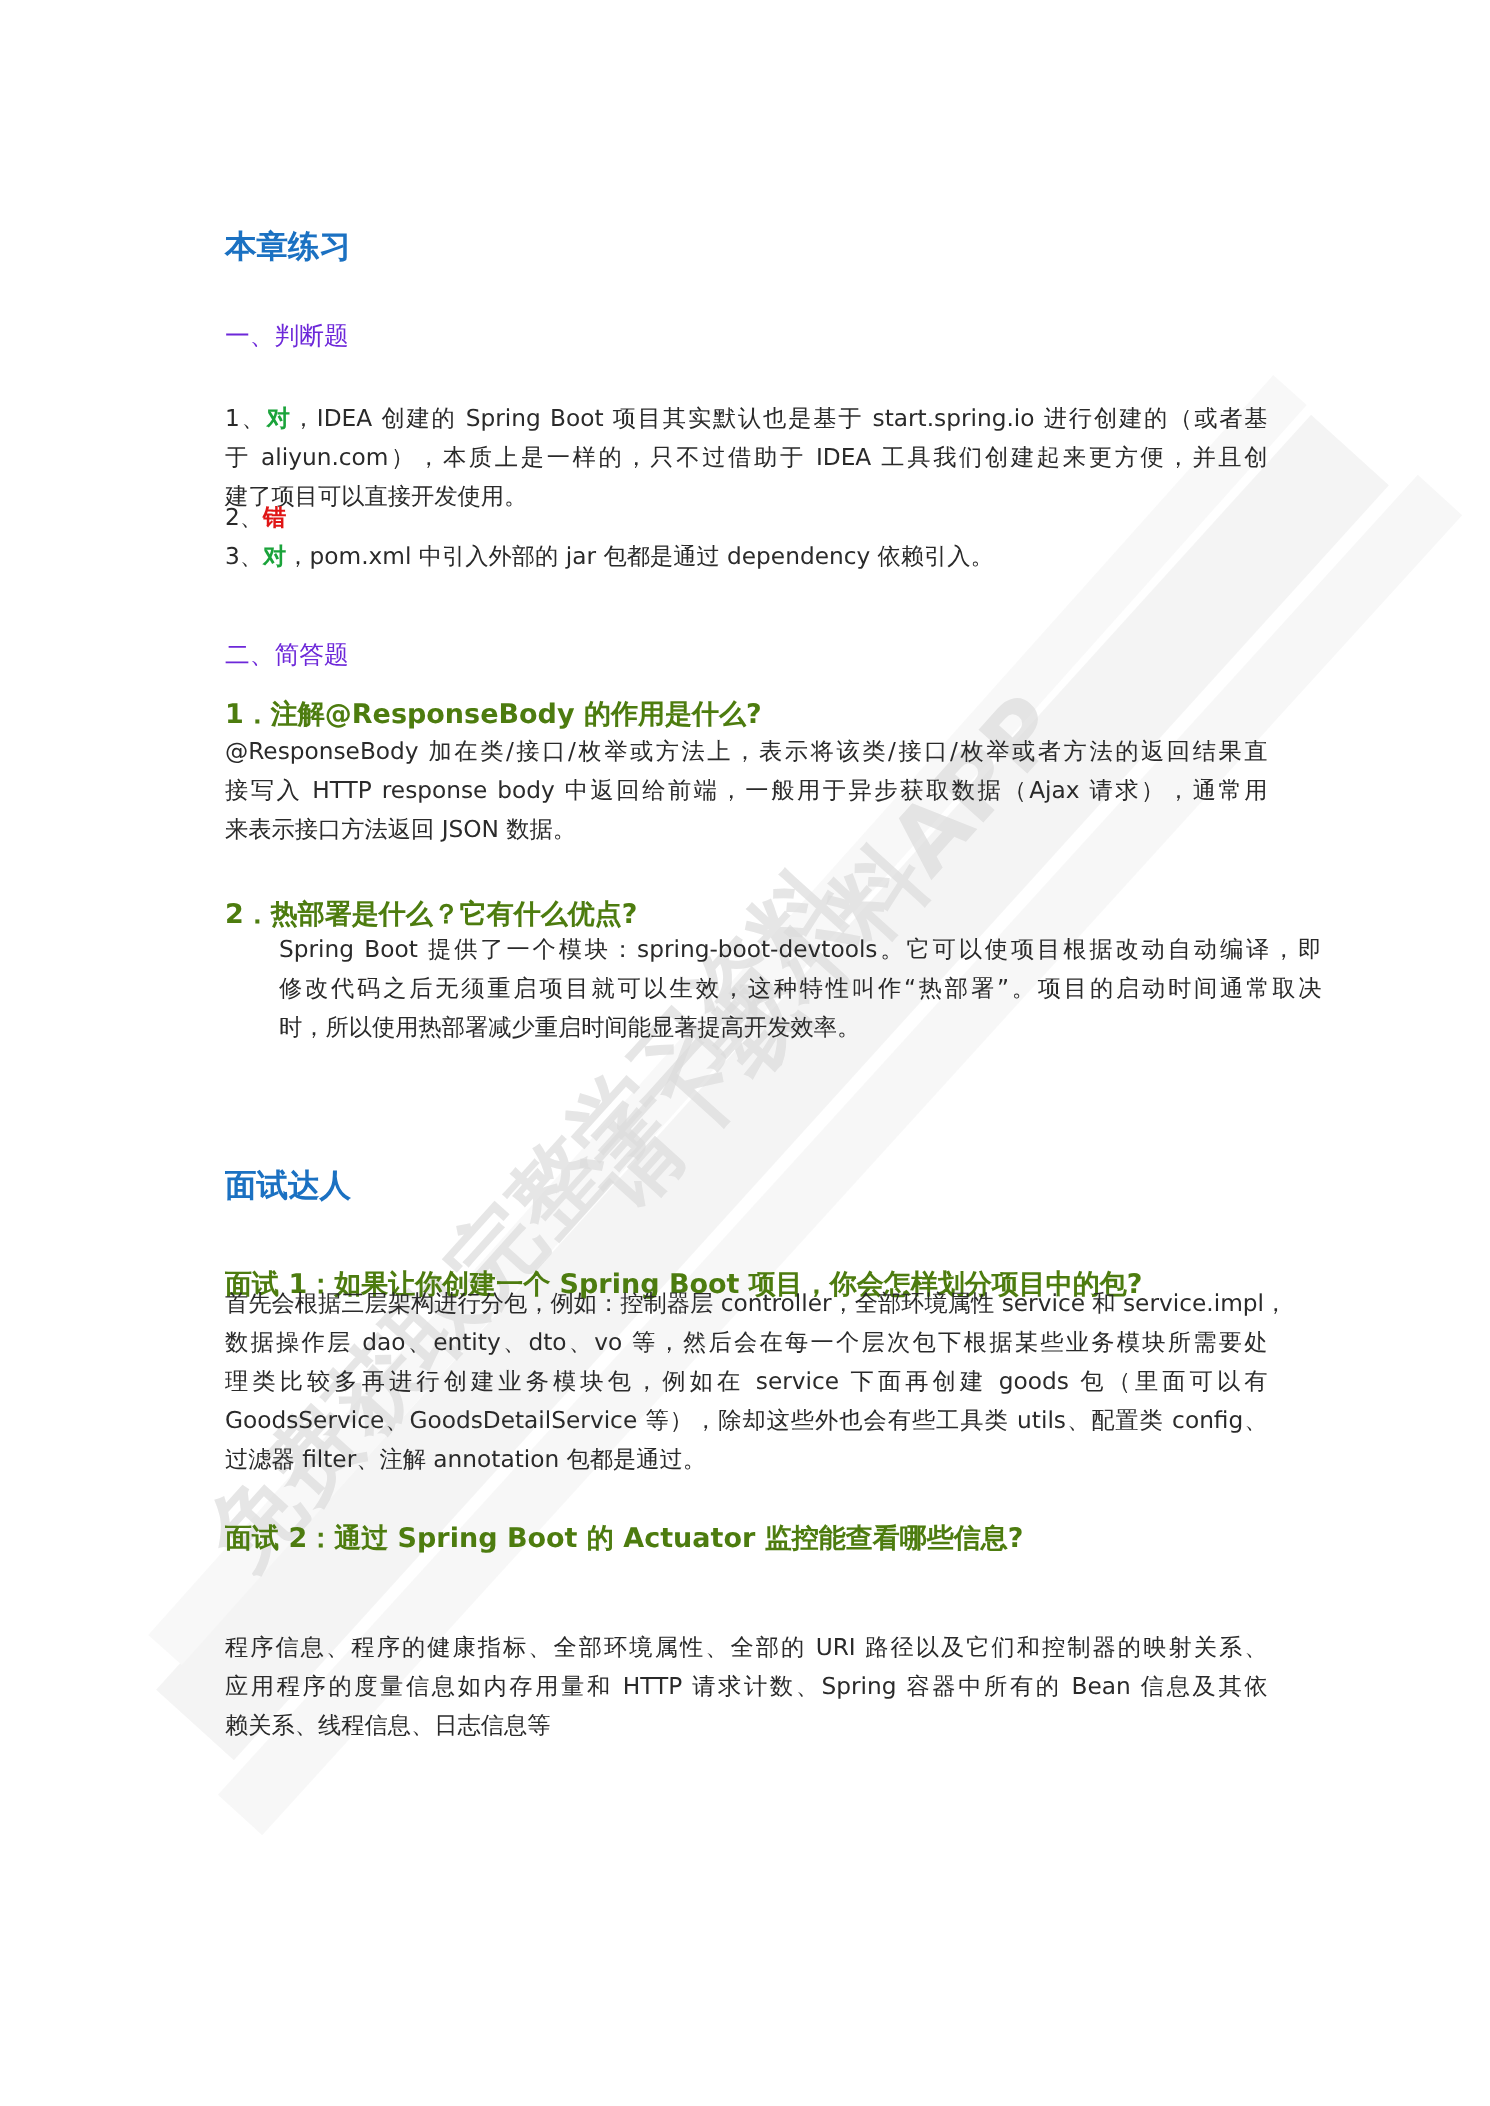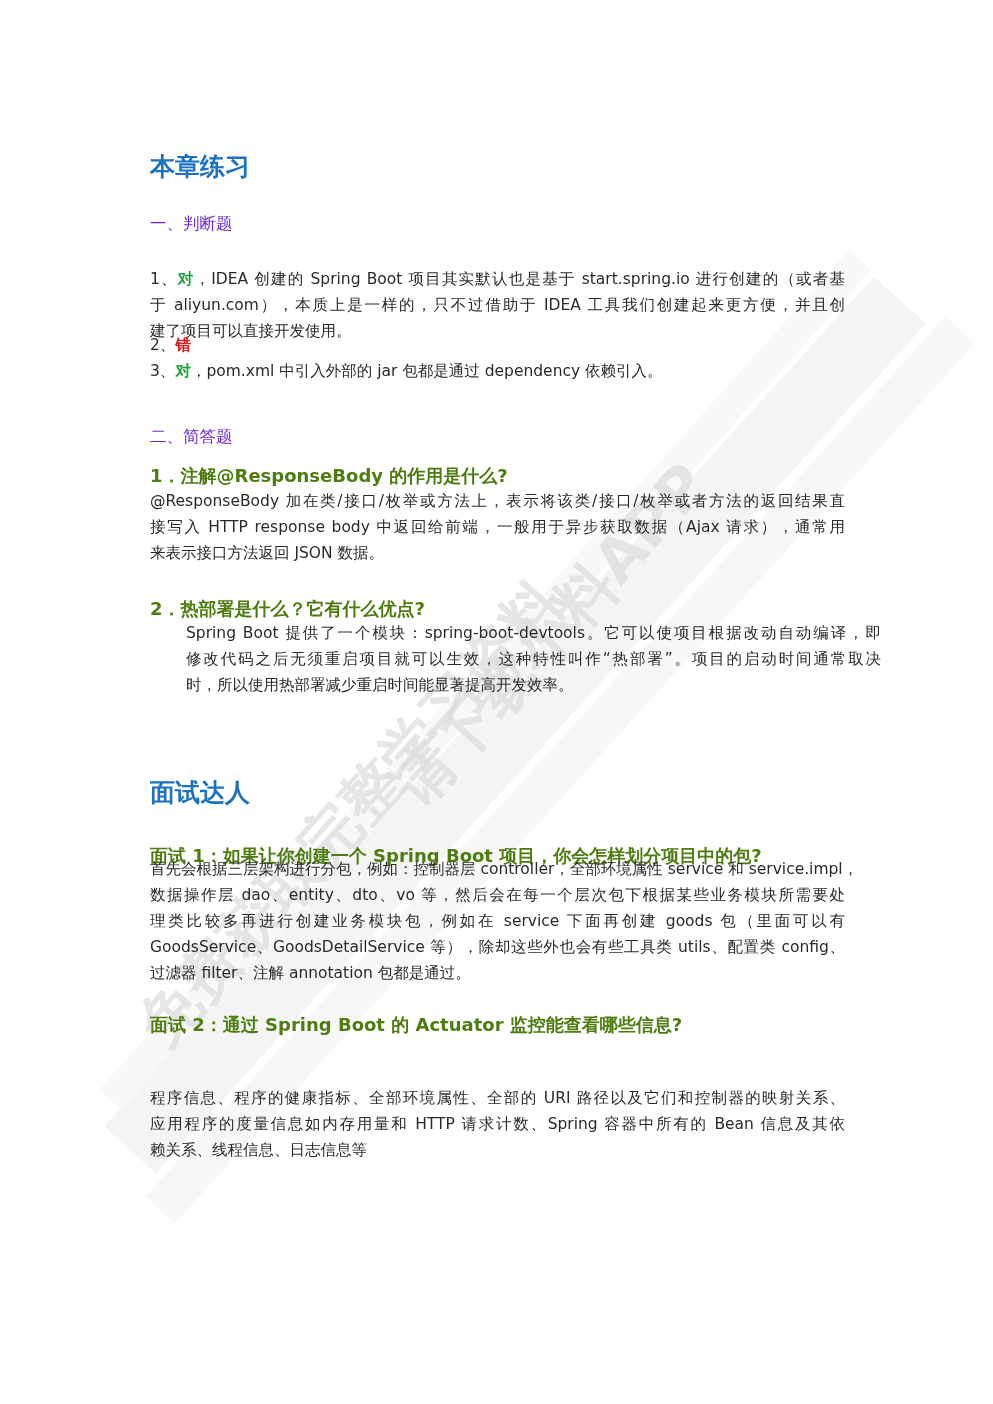--- a/index.html
+++ b/index.html
@@ -25,21 +25,21 @@
     .page {
       position: absolute;
       left: 150px;
       top: 0;
       width: 695px;
       z-index: 1;
     }
     .h-chapter {
       position: absolute;
       left: 0;
-      font-size: 25px;
+      font-size: 21px;
       font-weight: bold;
       color: #1b71c2;
       letter-spacing: 0px;
       white-space: nowrap;
     }
     .h-sub {
       position: absolute;
       left: 0;
       font-size: 16.5px;
       color: #6d28d9;

